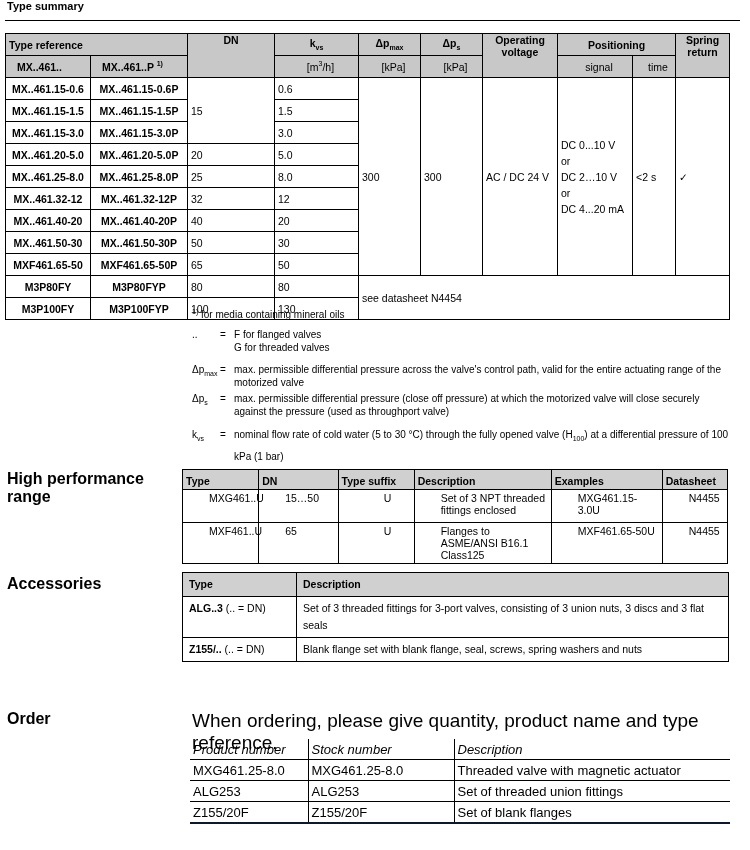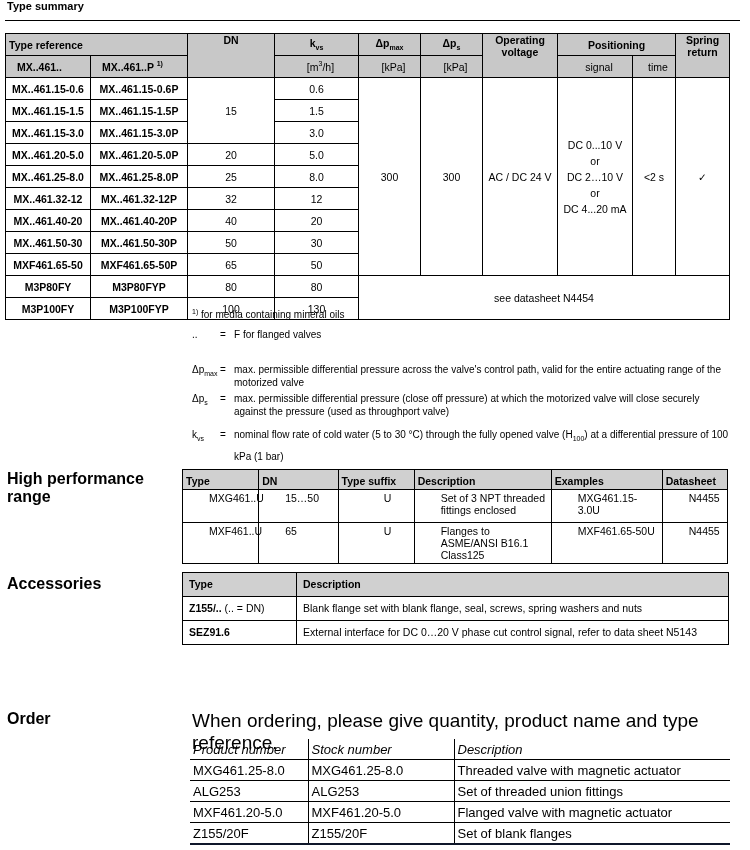--- a/index.html
+++ b/index.html
@@ -10,21 +10,21 @@
   .rule { left: 5px; top: 20px; width: 735px; height: 0; border-top: 1px solid #000; }
 
   
   table { border-collapse: collapse; }
   #ts { left: 5px; top: 33px; width: 724px; font-size: 10.5px; table-layout: fixed; }
   #ts td, #ts th { border: 1px solid #000; padding: 0 3px; height: 21px; }
   #ts th { background: #c8c8c8; font-weight: bold; text-align: center; }
   #ts th.l { text-align: left; }
   #ts th.sub { font-weight: normal; padding-left: 11px; }
   #ts th.sub.b { font-weight: bold; text-align: left; }
-  #ts td { text-align: center; }
+  #ts td { text-align: left; }
   #ts td.tr { text-align: center; font-weight: bold; white-space: nowrap; }
   #ts sup { font-size: 7px; }
   #ts sub { font-size: 7px; }
 
   
   .fn { font-size: 10px; line-height: 13px; }
   .fn sup { font-size: 7px; }
   .defrow { position: absolute; left: 192px; width: 540px; font-size: 10px; line-height: 13px; display: flex; }
   .defrow .sym { width: 28px; }
   .defrow .eq { width: 14px; }
@@ -176,20 +176,21 @@
   </tbody>
 </table>
 
 <div class="abs fn" style="left:192px; top:305px;"><sup>1)</sup><span> for media containing mineral oils</span></div>
 
 <div class="defrow" style="top:328px;">
   <span class="sym">..</span>
   <span class="eq">=</span>
   <span class="txt">
       <div>F for flanged valves</div>
+      <div>G for threaded valves</div>
     </span>
 </div>
 <div class="defrow" style="top:363px;">
   <span class="sym"><span>Δp</span><sub>max</sub></span>
   <span class="eq">=</span>
   <span class="txt">max. permissible differential pressure across the valve's control path, valid for the entire actuating range of the motorized valve</span>
 </div>
 <div class="defrow" style="top:392px;">
   <span class="sym"><span>Δp</span><sub>s</sub></span>
   <span class="eq">=</span>
@@ -251,26 +252,26 @@
       <col style="width:432px">
     </colgroup>
   <thead>
     <tr>
       <th>Type</th>
       <th>Description</th>
     </tr>
   </thead>
   <tbody>
     <tr>
+      <td class="t"><span>ALG..3</span><span class="n"> (.. = DN)</span></td>
+      <td>Set of 3 threaded fittings for 3-port valves, consisting of 3 union nuts, 3 discs and 3 flat seals</td>
+    </tr>
+    <tr>
       <td class="t"><span>Z155/..</span><span class="n"> (.. = DN)</span></td>
       <td>Blank flange set with blank flange, seal, screws, spring washers and nuts</td>
-    </tr>
-    <tr>
-      <td class="t"><span>SEZ91.6</span><span class="n"></span></td>
-      <td>External interface for DC 0…20 V phase cut control signal, refer to data sheet N5143</td>
     </tr>
   </tbody>
 </table>
 
 <div class="abs sec" style="top:710px;">Order</div>
 <div class="abs intro">When ordering, please give quantity, product name and type reference.</div>
 <table id="ord" class="abs">
   <colgroup>
       <col style="width:118px">
       <col style="width:146px">
@@ -288,23 +289,18 @@
       <td>MXG461.25-8.0</td>
       <td>MXG461.25-8.0</td>
       <td>Threaded valve with magnetic actuator</td>
     </tr>
     <tr>
       <td>ALG253</td>
       <td>ALG253</td>
       <td>Set of threaded union fittings</td>
     </tr>
     <tr>
-      <td>MXF461.20-5.0</td>
-      <td>MXF461.20-5.0</td>
-      <td>Flanged valve with magnetic actuator</td>
-    </tr>
-    <tr>
       <td>Z155/20F</td>
       <td>Z155/20F</td>
       <td>Set of blank flanges</td>
     </tr>
   </tbody>
 </table>
 
 </body></html>

